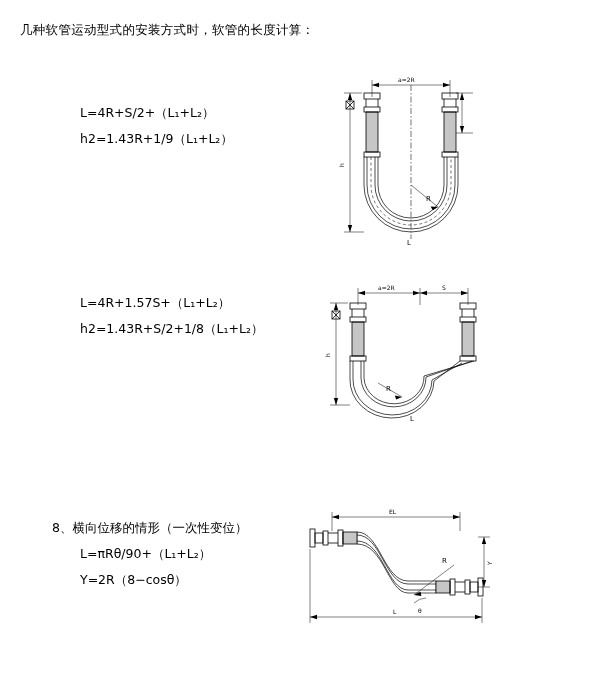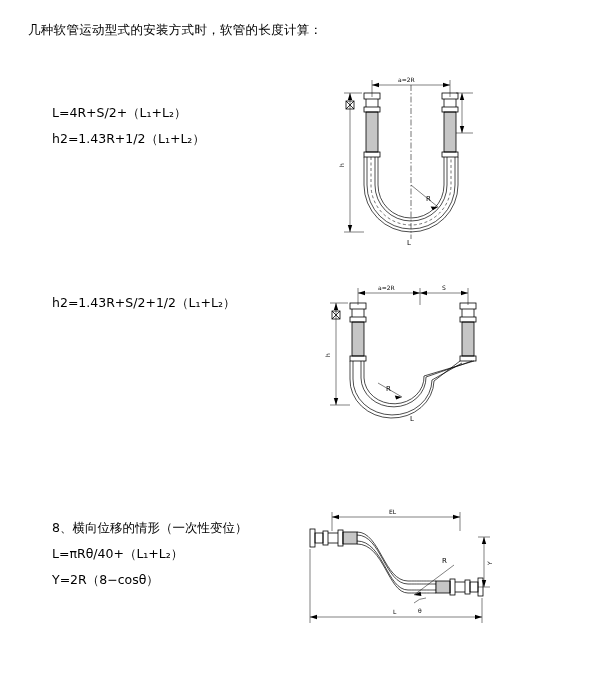--- a/index.html
+++ b/index.html
@@ -15,21 +15,21 @@
     position: relative;
     overflow: hidden;
   }
   .page {
     position: relative;
     width: 600px;
     height: 675px;
   }
   .heading {
     position: absolute;
-    left: 28px;
+    left: 20px;
     top: 22px;
     font-size: 12.5px;
     letter-spacing: 0.3px;
     white-space: nowrap;
     text-align: center;
   }
   .section {
     position: absolute;
     left: 0;
     width: 600px;
@@ -44,21 +44,21 @@
     width: 270px;
   }
   .sec-title {
     font-size: 12.5px;
     white-space: nowrap;
     margin-bottom: 9px;
   }
   .formula {
     font-size: 12.5px;
     white-space: nowrap;
-    margin-left: 0;
+    margin-left: 28px;
     margin-bottom: 9px;
   }
   .figure {
     position: absolute;
   }
   .fig1 { left: 310px; top: -38px; }
   .fig2 { left: 310px; top: -20px; }
   .fig3 { left: 296px; top: -17px; }
 
   svg { display: block; }
@@ -74,21 +74,21 @@
 </head>
 <body>
 
 <div class="page">
 
   <div class="heading">几种软管运动型式的安装方式时，软管的长度计算：</div>
 
   <div class="section sec1">
     <div class="txtblock">
       <div class="formula">L=4R+S/2+（L₁+L₂）</div>
-      <div class="formula">h2=1.43R+1/2（L₁+L₂）</div>
+      <div class="formula">h2=1.43R+1/9（L₁+L₂）</div>
     </div>
 
     <div class="figure fig1">
       <svg width="190" height="200" viewBox="0 0 190 200">
 
         <line class="dim" x1="62" y1="18" x2="140" y2="18"></line>
         <path class="fillblk" d="M62,18 l7,-2.2 l0,4.4 z"></path>
         <path class="fillblk" d="M140,18 l-7,-2.2 l0,4.4 z"></path>
         <text class="lbl" x="88" y="15">a=2R</text>
         <line class="dim" x1="62" y1="13" x2="62" y2="30"></line>
@@ -149,21 +149,22 @@
         <text class="lbl" x="34" y="100" transform="rotate(-90 34 100)">h</text>
 
         <rect class="ln" x="36" y="34" width="8" height="8" fill="none"></rect>
         <path class="ln" d="M36,34 L44,42 M44,34 L36,42"></path>
       </svg>
     </div>
   </div>
 
   <div class="section sec2">
     <div class="txtblock">
-      <div class="formula">h2=1.43R+S/2+1/2（L₁+L₂）</div>
+      <div class="formula">L=4R+1.57S+（L₁+L₂）</div>
+      <div class="formula">h2=1.43R+S/2+1/8（L₁+L₂）</div>
     </div>
 
     <div class="figure fig2">
       <svg width="190" height="160" viewBox="0 0 190 160">
 
         <line class="dim" x1="48" y1="18" x2="110" y2="18"></line>
         <path class="fillblk" d="M48,18 l7,-2.2 l0,4.4 z"></path>
         <path class="fillblk" d="M110,18 l-7,-2.2 l0,4.4 z"></path>
         <text class="lbl" x="68" y="15">a=2R</text>
         <line class="dim" x1="110" y1="18" x2="158" y2="18"></line>
@@ -220,21 +221,21 @@
 
         <rect class="ln" x="22" y="36" width="8" height="8" fill="none"></rect>
         <path class="ln" d="M22,36 L30,44 M30,36 L22,44"></path>
       </svg>
     </div>
   </div>
 
   <div class="section sec3">
     <div class="txtblock">
       <div class="sec-title">8、横向位移的情形（一次性变位）</div>
-      <div class="formula">L=πRθ/40+（L₁+L₂）</div>
+      <div class="formula">L=πRθ/90+（L₁+L₂）</div>
       <div class="formula">Y=2R（8−cosθ）</div>
     </div>
 
     <div class="figure fig3">
       <svg width="200" height="130" viewBox="0 0 200 130">
 
         <line class="dim" x1="36" y1="14" x2="164" y2="14"></line>
         <path class="fillblk" d="M36,14 l7,-2.2 l0,4.4 z"></path>
         <path class="fillblk" d="M164,14 l-7,-2.2 l0,4.4 z"></path>
         <text class="lbl" x="93" y="11">EL</text>

